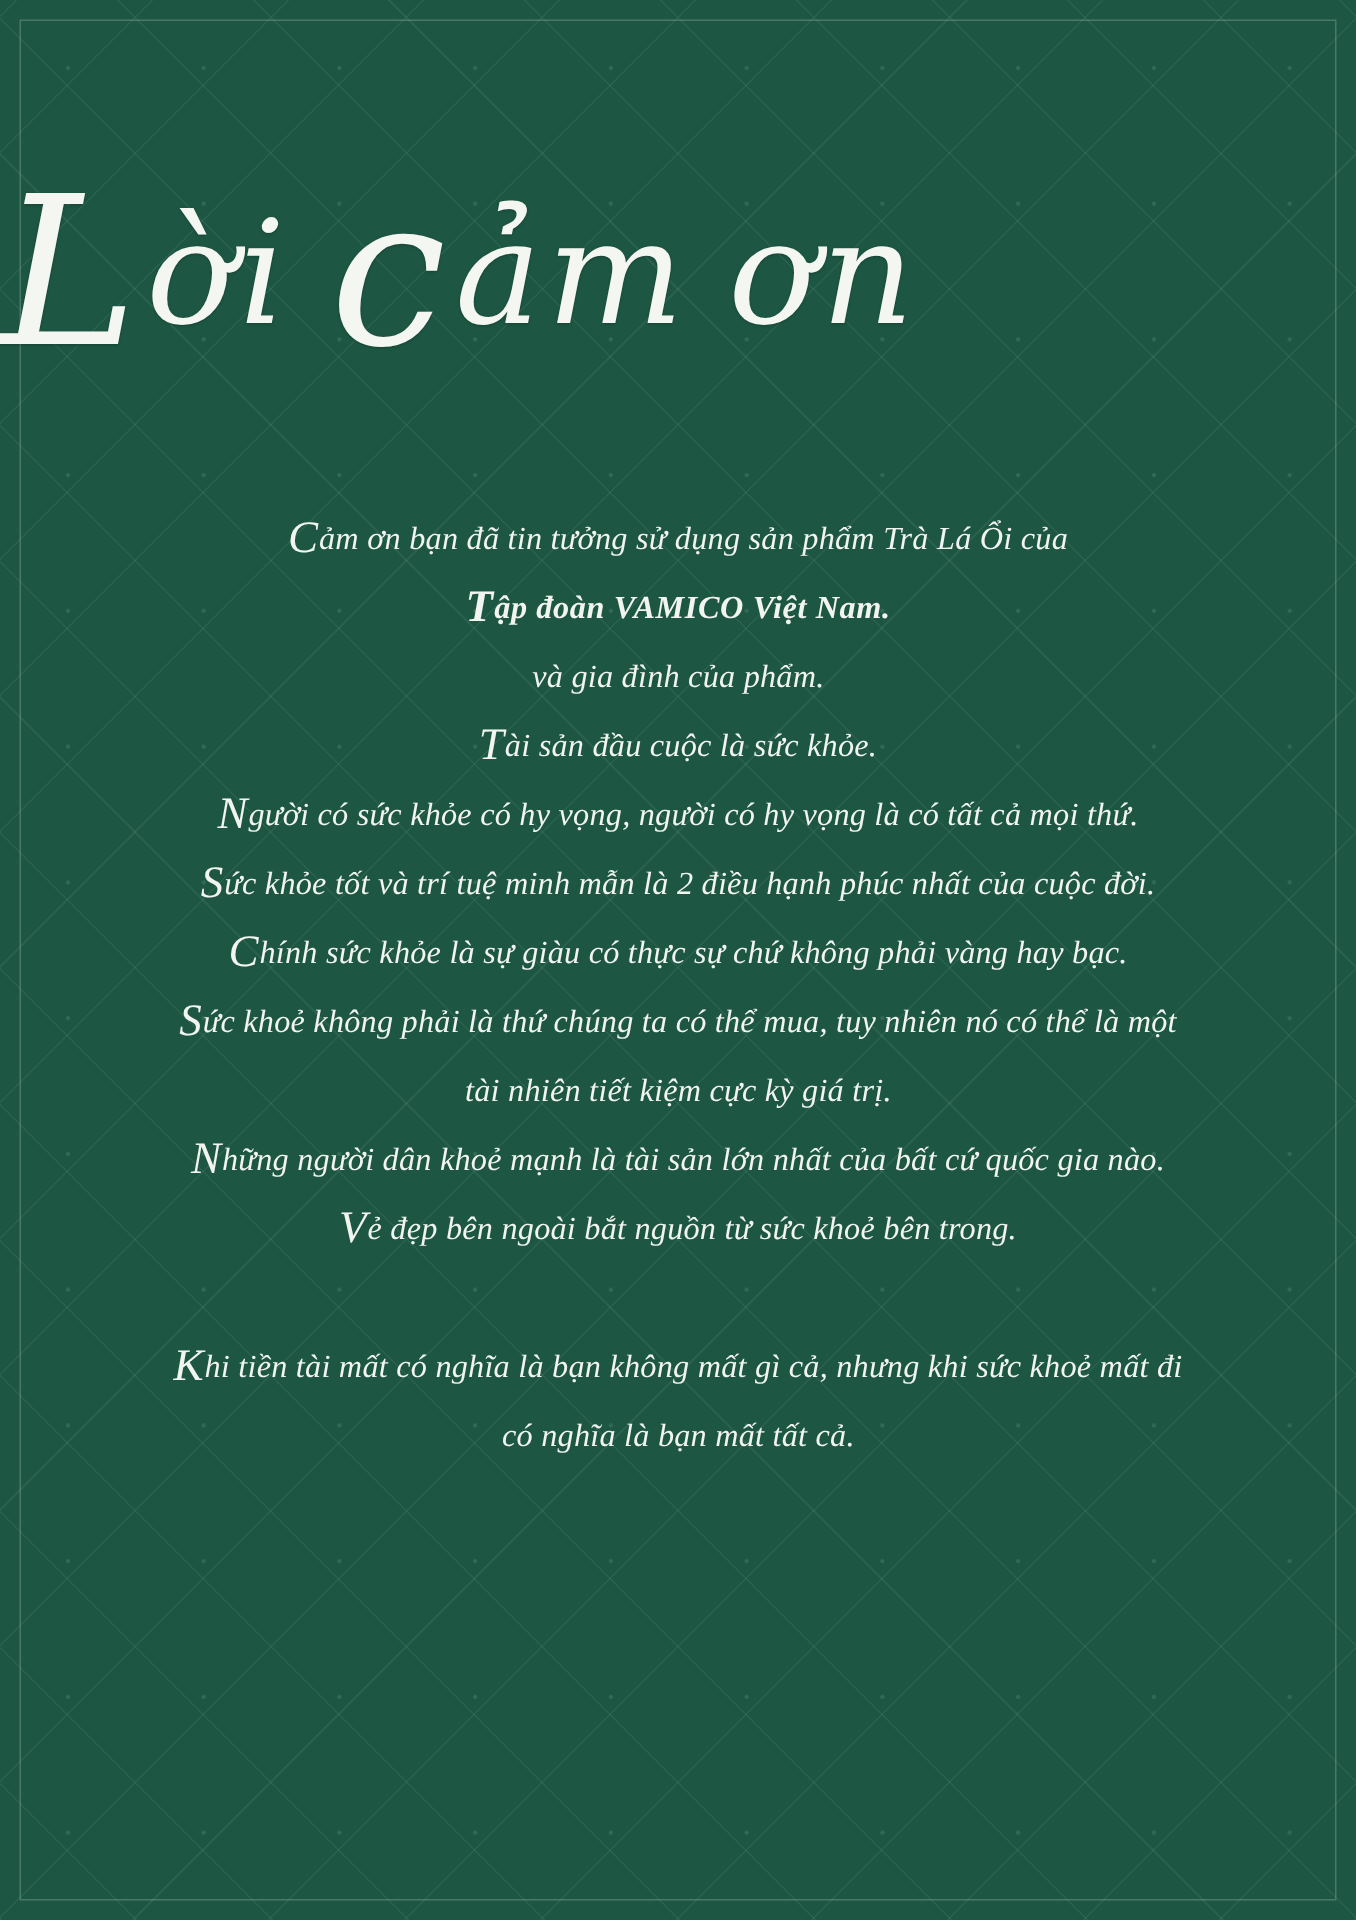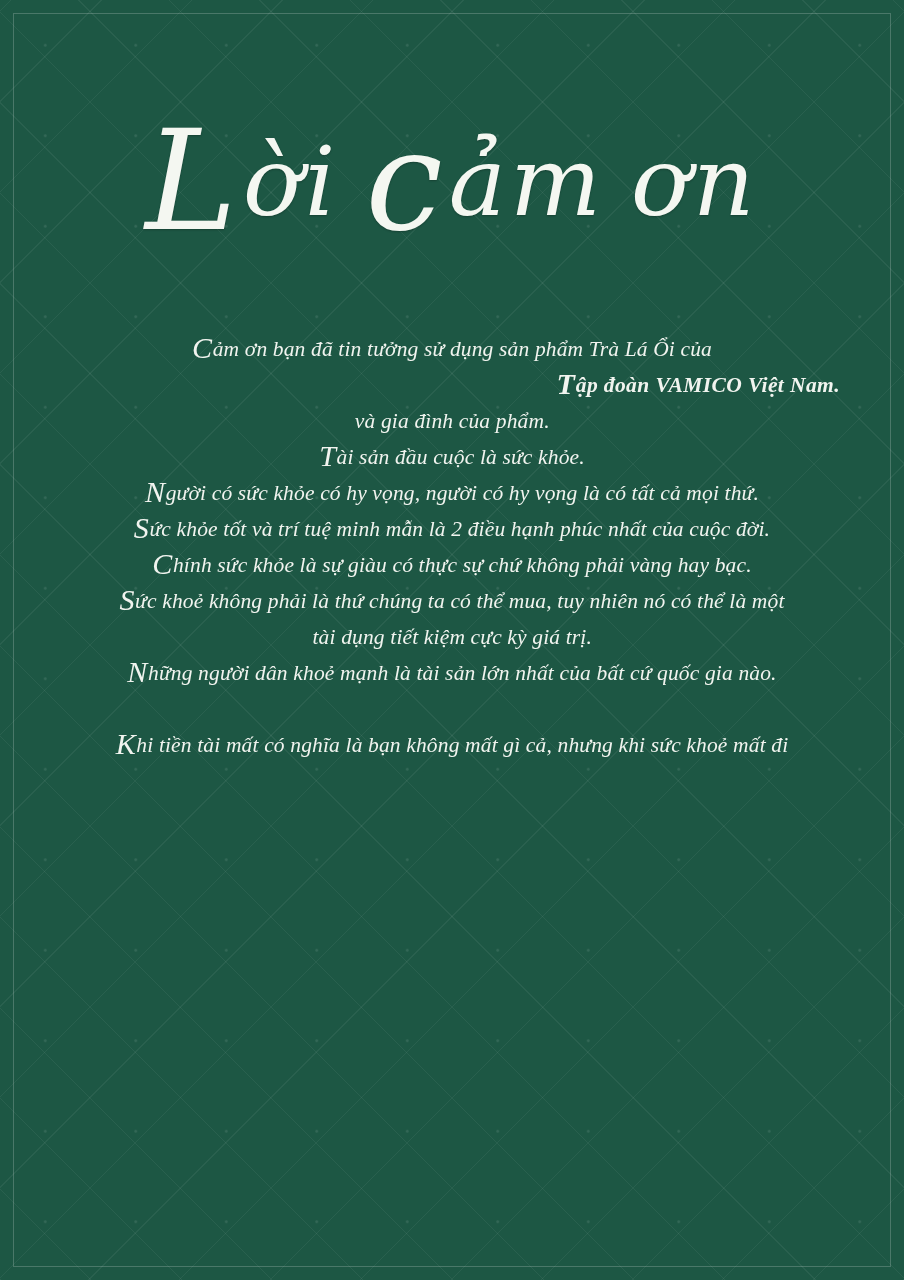--- a/index.html
+++ b/index.html
@@ -68,21 +68,21 @@
     width: 100%;
     height: 100%;
   }
 
   
   .title {
     position: absolute;
     top: 120px;
     left: 0;
     width: 100%;
-    text-align: center;
+    text-align: left;
     color: #f4f7f1;
     font-family: "DejaVu Serif", "Liberation Serif", serif;
     font-style: italic;
     font-size: 96px;
     line-height: 1.15;
     letter-spacing: 4px;
     text-shadow: 0 1px 2px rgba(0,0,0,0.25);
     white-space: nowrap;
   }
   .title .cap {
@@ -103,27 +103,26 @@
     text-align: center;
     color: #f1f4ef;
     font-family: "Liberation Serif", serif;
     font-style: italic;
     font-size: 21.5px;
     line-height: 34px;
     letter-spacing: 0.15px;
   }
   .line {
     display: block;
-    margin: 2px;
+    margin: 12px;
     padding: 0;
   }
   .line.bold {
     font-weight: bold;
     letter-spacing: 0.4px;
-    text-align: right;
   }
   .dropcap {
     font-size: 30px;
     line-height: 0;
     position: relative;
     top: 2px;
     padding-right: 0.5px;
   }
 </style>
 </head>
@@ -142,21 +141,22 @@
 
     <div class="body-block">
       <span class="line"><span class="dropcap">C</span><span>ảm ơn bạn đã tin tưởng sử dụng sản phẩm Trà Lá Ổi của</span></span>
       <span class="line bold"><span class="dropcap">T</span><span>ập đoàn VAMICO Việt Nam.</span></span>
       <span class="line"><span class="dropcap"></span><span>và gia đình của phẩm.</span></span>
       <span class="line"><span class="dropcap">T</span><span>ài sản đầu cuộc là sức khỏe.</span></span>
       <span class="line"><span class="dropcap">N</span><span>gười có sức khỏe có hy vọng, người có hy vọng là có tất cả mọi thứ.</span></span>
       <span class="line"><span class="dropcap">S</span><span>ức khỏe tốt và trí tuệ minh mẫn là 2 điều hạnh phúc nhất của cuộc đời.</span></span>
       <span class="line"><span class="dropcap">C</span><span>hính sức khỏe là sự giàu có thực sự chứ không phải vàng hay bạc.</span></span>
       <span class="line"><span class="dropcap">S</span><span>ức khoẻ không phải là thứ chúng ta có thể mua, tuy nhiên nó có thể là một</span></span>
-      <span class="line"><span class="dropcap"></span><span>tài dụng tiết kiệm cực kỳ giá trị.</span></span>
+      <span class="line"><span class="dropcap"></span><span>tài nhiên tiết kiệm cực kỳ giá trị.</span></span>
       <span class="line"><span class="dropcap">N</span><span>hững người dân khoẻ mạnh là tài sản lớn nhất của bất cứ quốc gia nào.</span></span>
+      <span class="line"><span class="dropcap">V</span><span>ẻ đẹp bên ngoài bắt nguồn từ sức khoẻ bên trong.</span></span>
       <span class="line"><span class="dropcap"></span></span>
       <span class="line"><span class="dropcap">K</span><span>hi tiền tài mất có nghĩa là bạn không mất gì cả, nhưng khi sức khoẻ mất đi</span></span>
-      <span class="line"><span class="dropcap"></span></span>
+      <span class="line"><span class="dropcap"></span><span>có nghĩa là bạn mất tất cả.</span></span>
     </div>
 
   </div>
 </div>
 
 </body></html>

